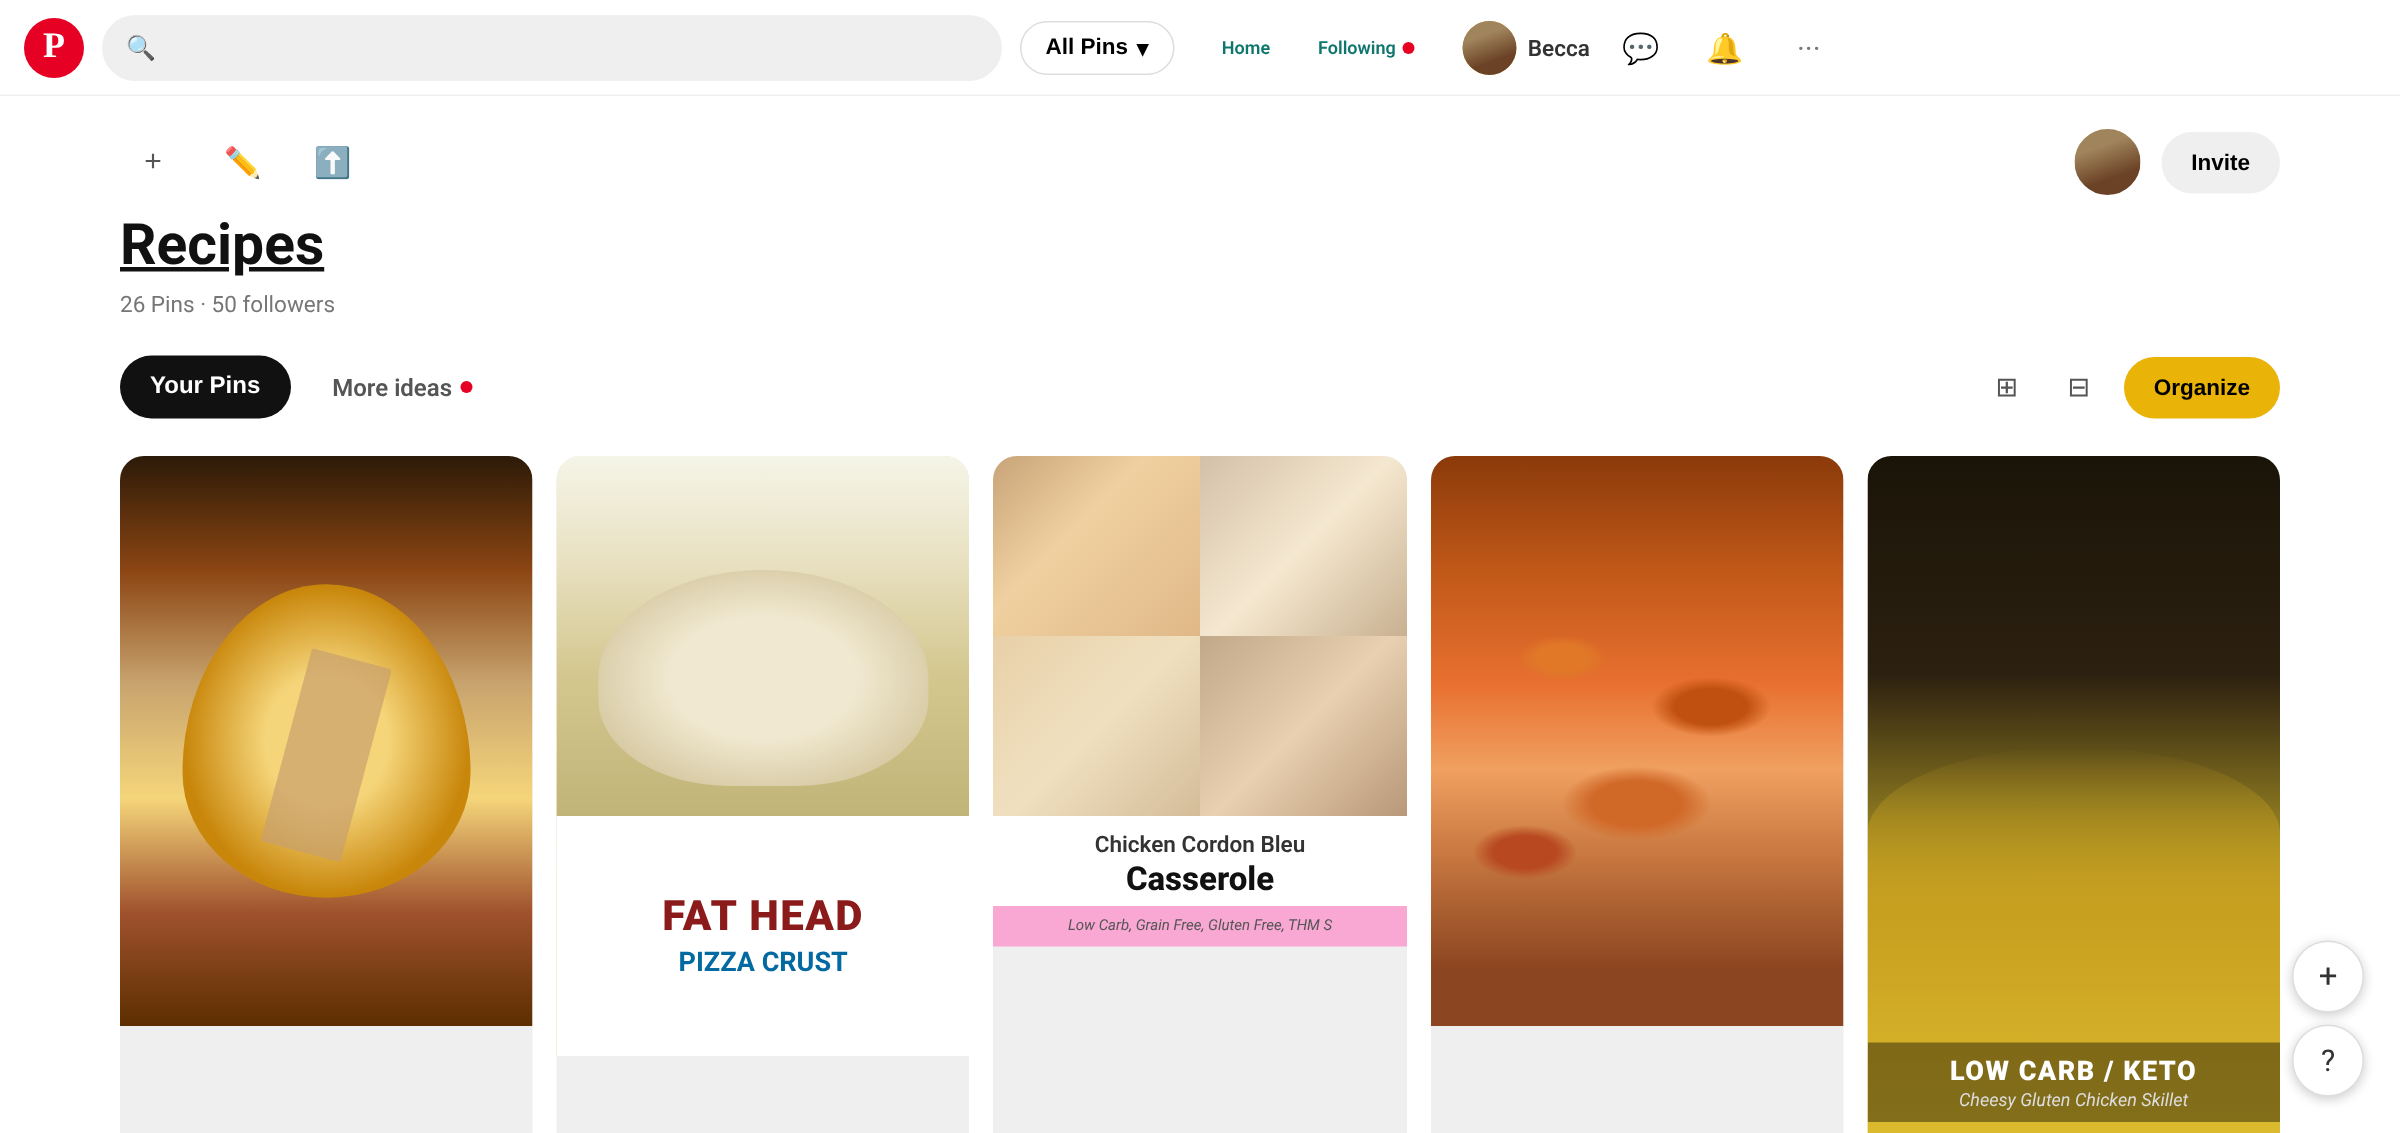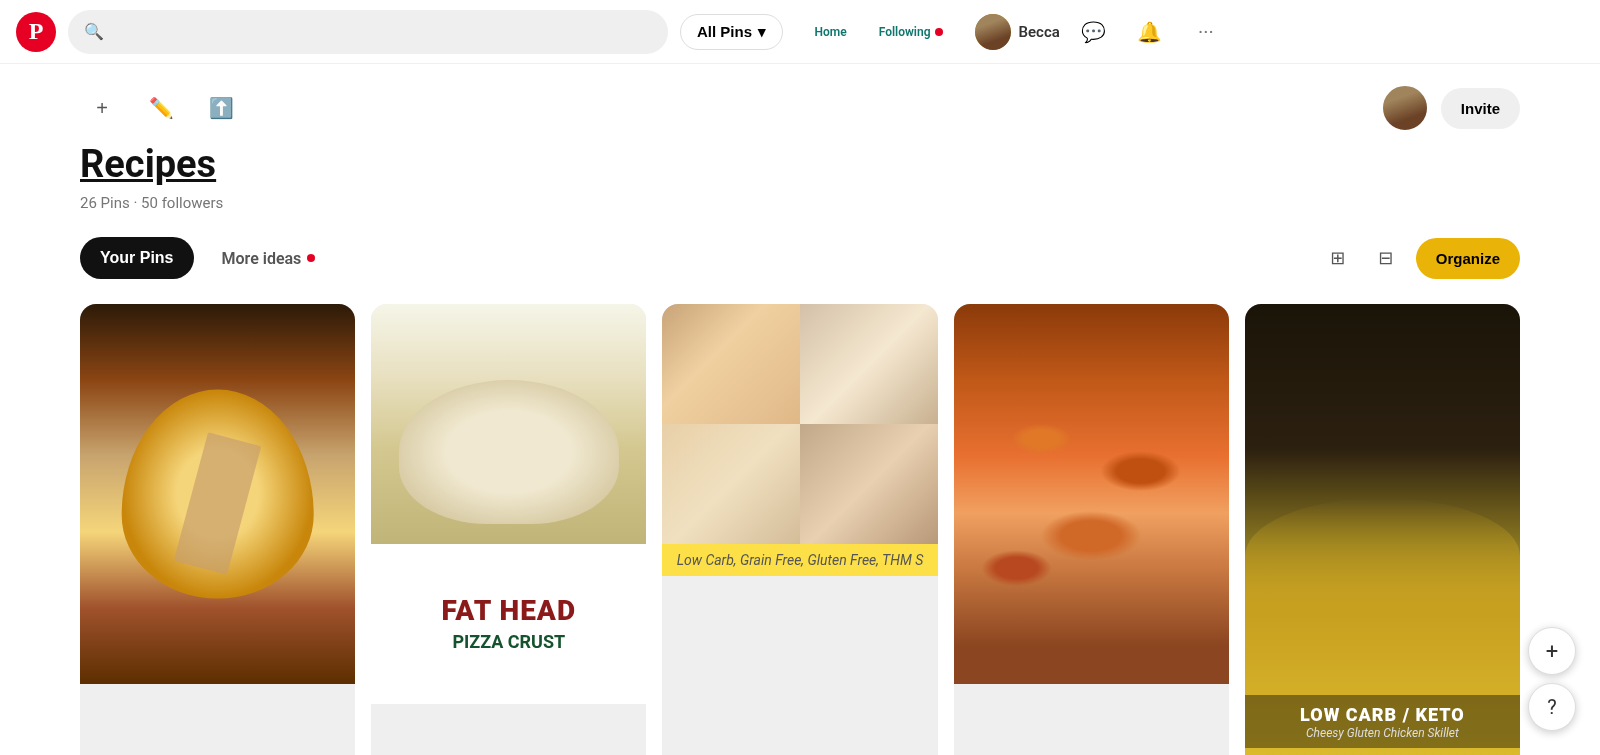--- a/index.html
+++ b/index.html
@@ -353,21 +353,21 @@
       font-size: 28px;
       font-weight: 900;
       color: #8B1A1A;
       text-transform: uppercase;
       line-height: 1.1;
       letter-spacing: 1px;
     }
     .fat-head-sub {
       font-size: 18px;
       font-weight: 700;
-      color: #14532d;
+      color: #0369a1;
       text-transform: uppercase;
       margin-top: 4px;
     }
 
     .img-chicken-cordon {
       height: 380px;
       position: relative;
       overflow: hidden;
     }
     .chicken-grid {
@@ -402,24 +402,24 @@
       color: #333;
       line-height: 1.3;
     }
     .chicken-dish-title {
       font-size: 22px;
       font-weight: 800;
       color: #111;
       line-height: 1.2;
     }
     .chicken-subtitle {
-      background: #fde047;
+      background: #f9a8d4;
       text-align: center;
       padding: 8px;
-      font-size: 14px;
+      font-size: 10px;
       color: #555;
       font-style: italic;
     }
 
     .img-bacon-casserole {
       height: 380px;
       background: linear-gradient(180deg, #8B3A0A 0%, #c05818 20%, #e87030 40%, #f0a060 55%, #c87840 70%, #8B4520 90%);
       position: relative;
     }
     .img-bacon-casserole::before {
@@ -610,20 +610,24 @@
     </div>
 
     <div class="pin-card">
       <div class="img-chicken-cordon">
         <div class="chicken-grid">
           <div class="chicken-img-cell chicken-cell-1"></div>
           <div class="chicken-img-cell chicken-cell-2"></div>
           <div class="chicken-img-cell chicken-cell-3"></div>
           <div class="chicken-img-cell chicken-cell-4"></div>
         </div>
+        <div class="chicken-title-overlay">
+          <div class="chicken-main-title">Chicken Cordon Bleu</div>
+          <div class="chicken-dish-title">Casserole</div>
+        </div>
         <div class="chicken-subtitle">Low Carb, Grain Free,
 Gluten Free, THM S</div>
       </div>
       <div class="pin-overlay"></div>
     </div>
 
     <div class="pin-card">
       <div class="img-bacon-casserole"></div>
       <div class="pin-overlay"></div>
     </div>

